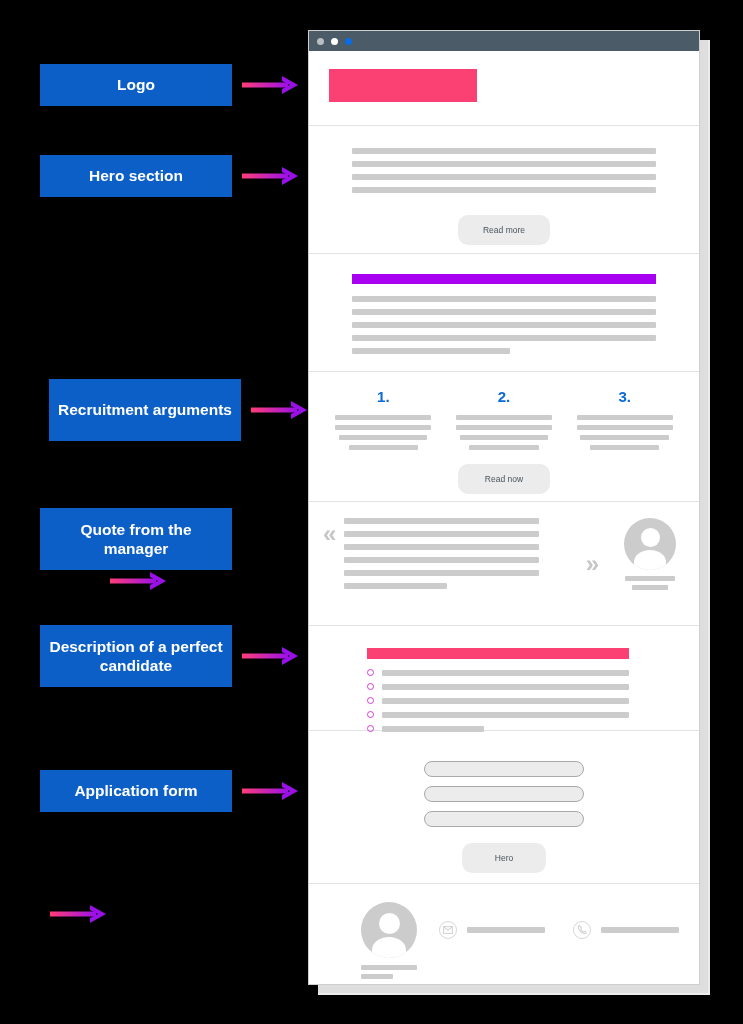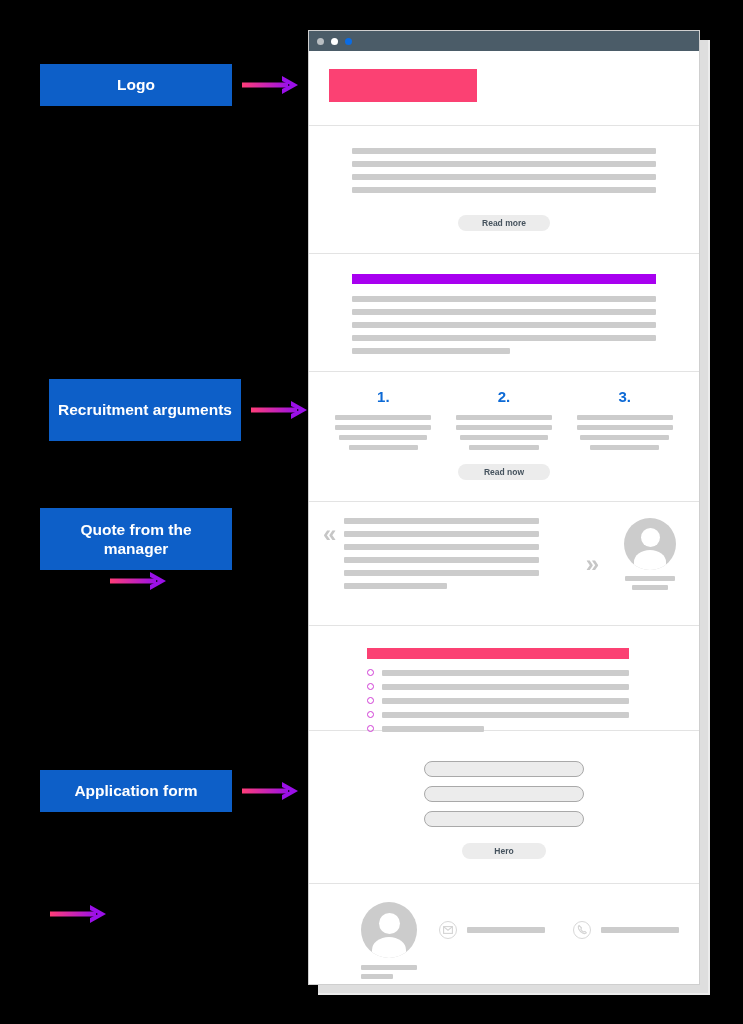--- a/index.html
+++ b/index.html
@@ -50,24 +50,24 @@
   .bar.thin { height: 5px; }
 
   
   #sec-logo { height: 75px; padding: 18px 0 0 20px; }
   #logo-block { width: 148px; height: 33px; background: #fb4173; }
 
   
   #sec-hero { height: 128px; padding-top: 22px; }
   #hero-lines { width: 304px; margin: 0 auto; display: flex; flex-direction: column; gap: 7px; }
   .pillbtn {
-    margin: 22px auto 0; width: 84px; height: 16px;
+    margin: 22px auto 0; width: 84px; height: 30px;
     border-radius: 10px; background: #ececec;
     display: flex; align-items: center; justify-content: center;
-    font-size: 8.5px; font-weight: bold; color: #46535e;
+    font-size: 8.5px; font-weight: normal; color: #46535e;
     position: relative;
   }
   .pillbtn::before {
     content: ""; position: absolute; inset: -1.6px; border-radius: 12px;
     background: linear-gradient(90deg, #ff3d78 0%, #e63cc8 50%, #9b10e8 100%);
     z-index: -1;
   }
   .pillbtn.wide { width: 92px; }
 
   
@@ -137,20 +137,29 @@
           <stop offset="0" stop-color="#ff3d78"></stop>
               <stop offset="1" stop-color="#9b10e8"></stop>
         </linearGradient>
           </defs>
         <rect x="0" y="8.5" width="46" height="5" fill="url(#ag0)"></rect>
         <path d="M40 2 L56 11 L40 20 L40 15 L48 11 L40 7 Z" fill="#9b10e8"></path>
       </svg>
     </div>
   </div>
 
+  <div class="ann" style="left:40px; top:155px;">
+    <div class="ann-box">Hero section</div>
+    <div class="arrow">
+      <svg width="62" height="22" viewBox="0 0 62 22">
+        <rect x="0" y="8.5" width="46" height="5" fill="url(#ag0)"></rect>
+        <path d="M40 2 L56 11 L40 20 L40 15 L48 11 L40 7 Z" fill="#9b10e8"></path>
+      </svg>
+    </div>
+  </div>
 
 
   <div class="ann" style="left:40px; top:379px;padding-left:9px;">
     <div class="ann-box two">Recruitment arguments</div>
     <div class="arrow">
       <svg width="62" height="22" viewBox="0 0 62 22">
         <rect x="0" y="8.5" width="46" height="5" fill="url(#ag0)"></rect>
         <path d="M40 2 L56 11 L40 20 L40 15 L48 11 L40 7 Z" fill="#9b10e8"></path>
       </svg>
     </div>
@@ -159,20 +168,29 @@
   <div class="ann" style="left:40px; top:508px;flex-direction:column;">
     <div class="ann-box two">Quote from the manager</div>
     <div class="arrow">
       <svg width="62" height="22" viewBox="0 0 62 22">
         <rect x="0" y="8.5" width="46" height="5" fill="url(#ag0)"></rect>
         <path d="M40 2 L56 11 L40 20 L40 15 L48 11 L40 7 Z" fill="#9b10e8"></path>
       </svg>
     </div>
   </div>
 
+  <div class="ann" style="left:40px; top:625px;">
+    <div class="ann-box two">Description of a perfect candidate</div>
+    <div class="arrow">
+      <svg width="62" height="22" viewBox="0 0 62 22">
+        <rect x="0" y="8.5" width="46" height="5" fill="url(#ag0)"></rect>
+        <path d="M40 2 L56 11 L40 20 L40 15 L48 11 L40 7 Z" fill="#9b10e8"></path>
+      </svg>
+    </div>
+  </div>
 
   <div class="ann" style="left:40px; top:770px;">
     <div class="ann-box">Application form</div>
     <div class="arrow">
       <svg width="62" height="22" viewBox="0 0 62 22">
         <rect x="0" y="8.5" width="46" height="5" fill="url(#ag0)"></rect>
         <path d="M40 2 L56 11 L40 20 L40 15 L48 11 L40 7 Z" fill="#9b10e8"></path>
       </svg>
     </div>
   </div>

